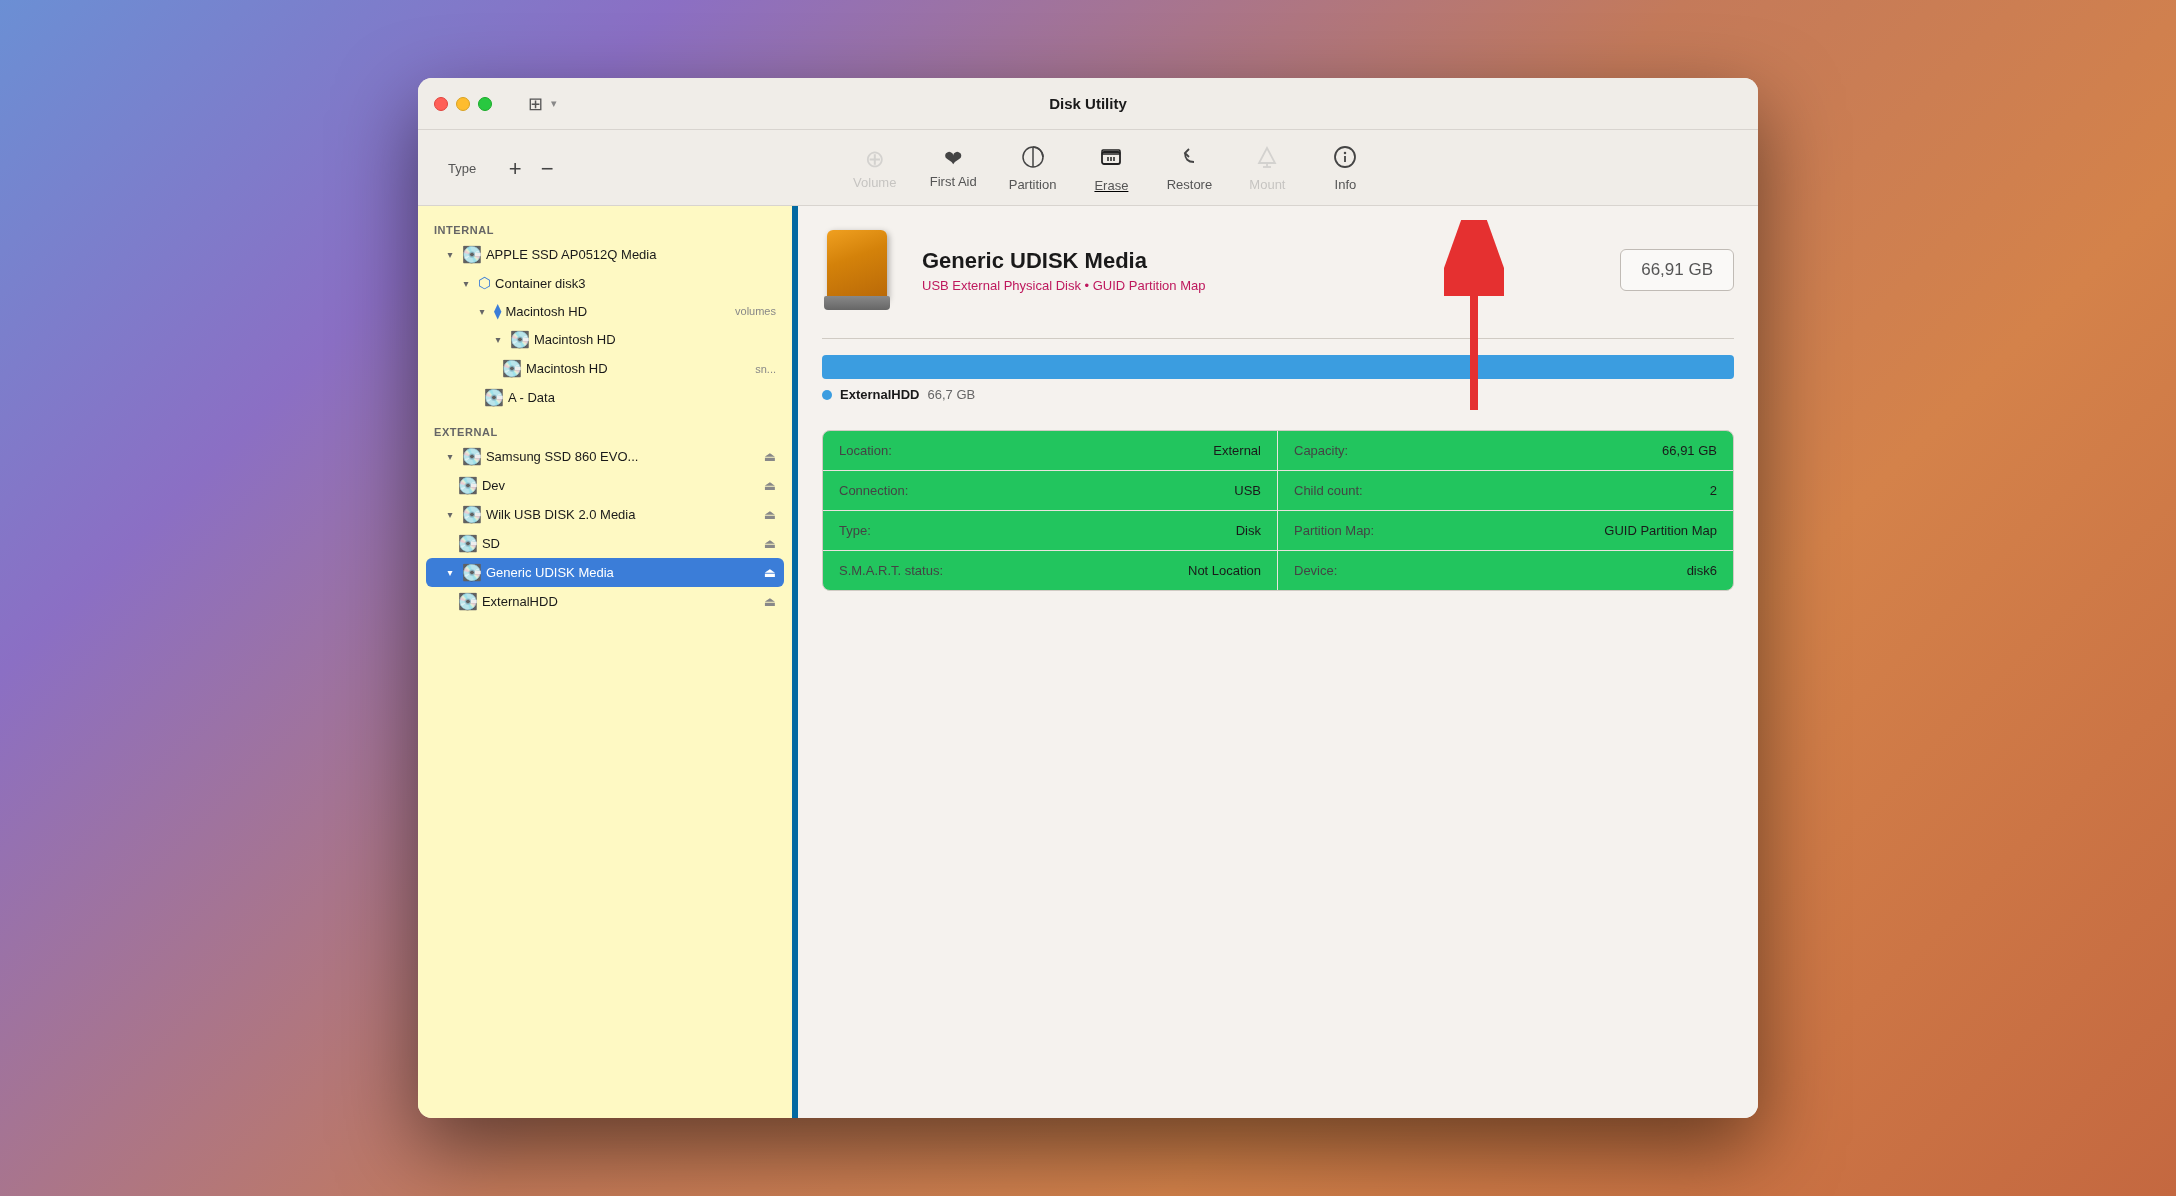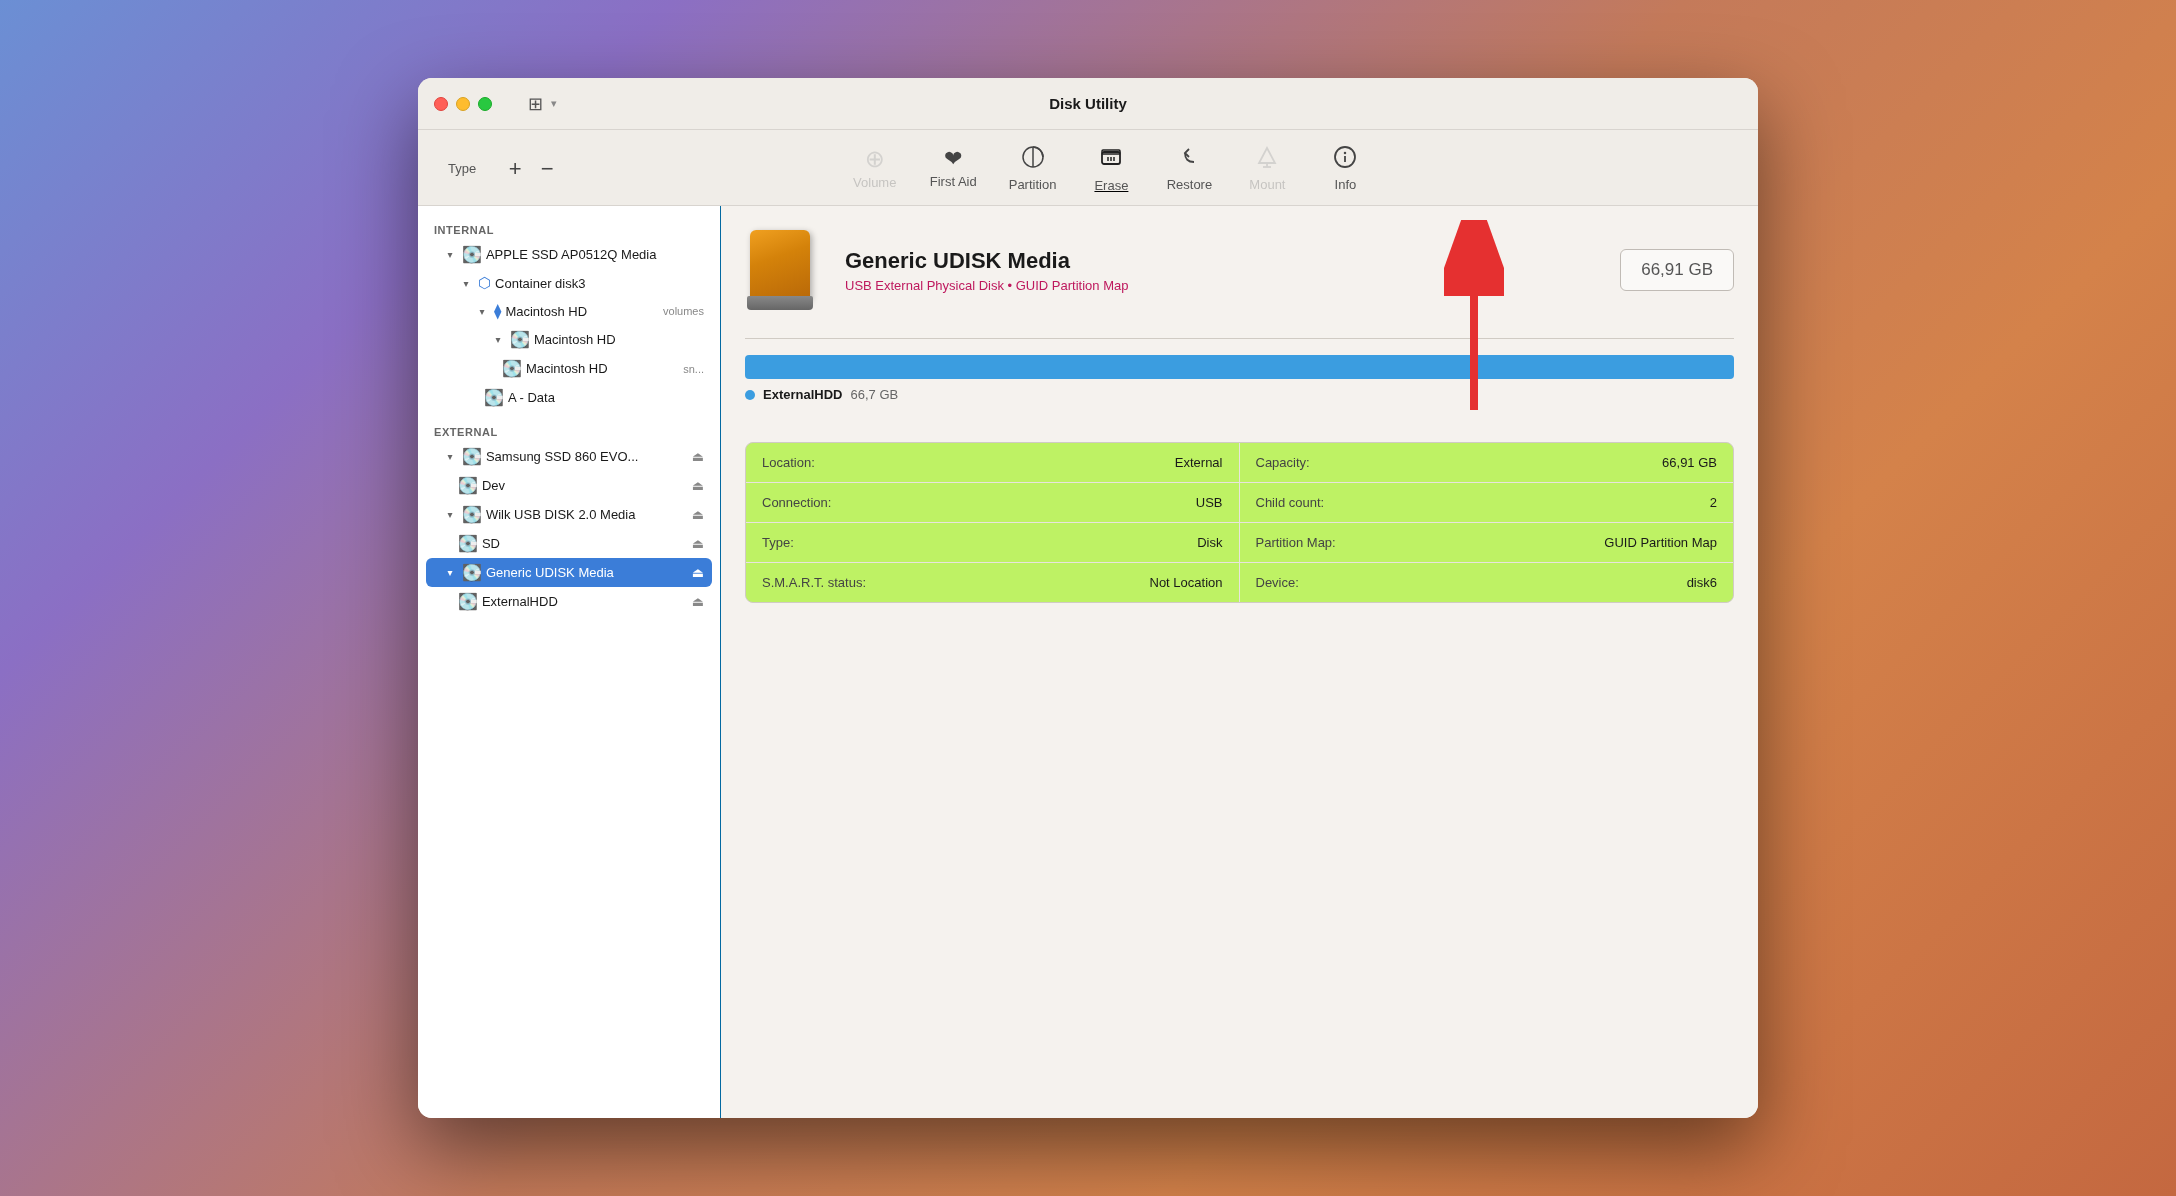--- a/index.html
+++ b/index.html
@@ -124,23 +124,23 @@
 
     
     .main-layout {
       display: flex;
       flex: 1;
       overflow: hidden;
     }
 
     
     .sidebar {
-      width: 303px;
-      background: #ffffff;
-      border-right: 1px solid #0369a1;
+      width: 380px;
+      background: #fef9c3;
+      border-right: 6px solid #0369a1;
       padding: 12px 0;
       overflow-y: auto;
       flex-shrink: 0;
     }
 
     .sidebar-section-header {
       font-size: 11px;
       font-weight: 600;
       color: #666;
       padding: 6px 16px 4px 16px;
@@ -336,22 +336,22 @@
     .legend-size {
       font-size: 13px;
       color: #666;
     }
 
     
     .details-table {
       border: 1px solid #d0cbc4;
       border-radius: 8px;
       overflow: hidden;
-      margin-top: 28px;
-      background: #bef264;
+      margin-top: 16px;
+      background: #22c55e;
     }
 
     .details-row {
       display: grid;
       grid-template-columns: 1fr 1fr;
       border-bottom: 1px solid #e8e4de;
     }
 
     .details-row:last-child {
       border-bottom: none;

